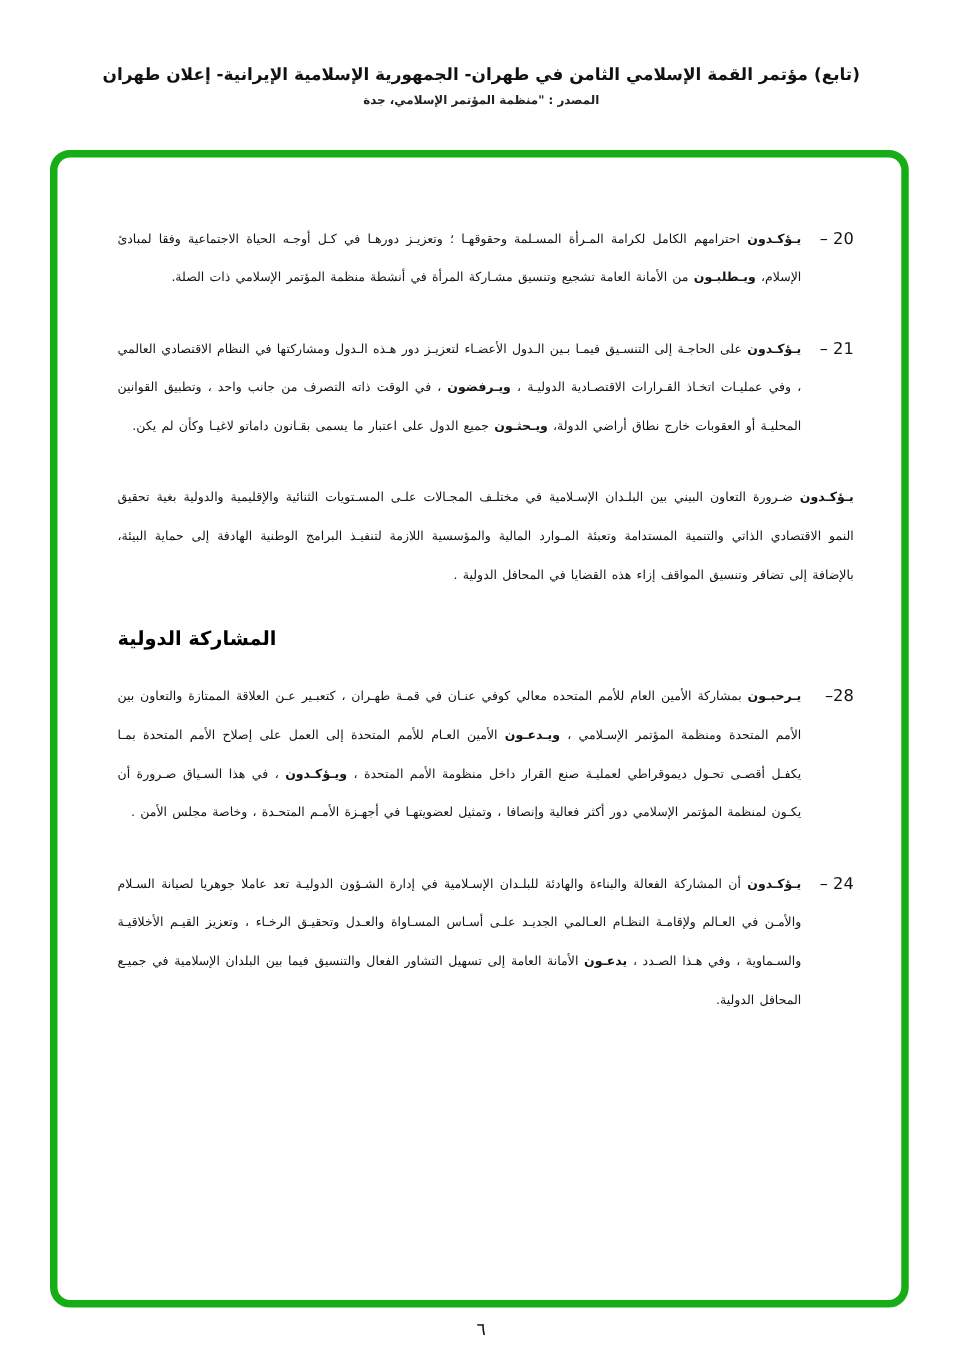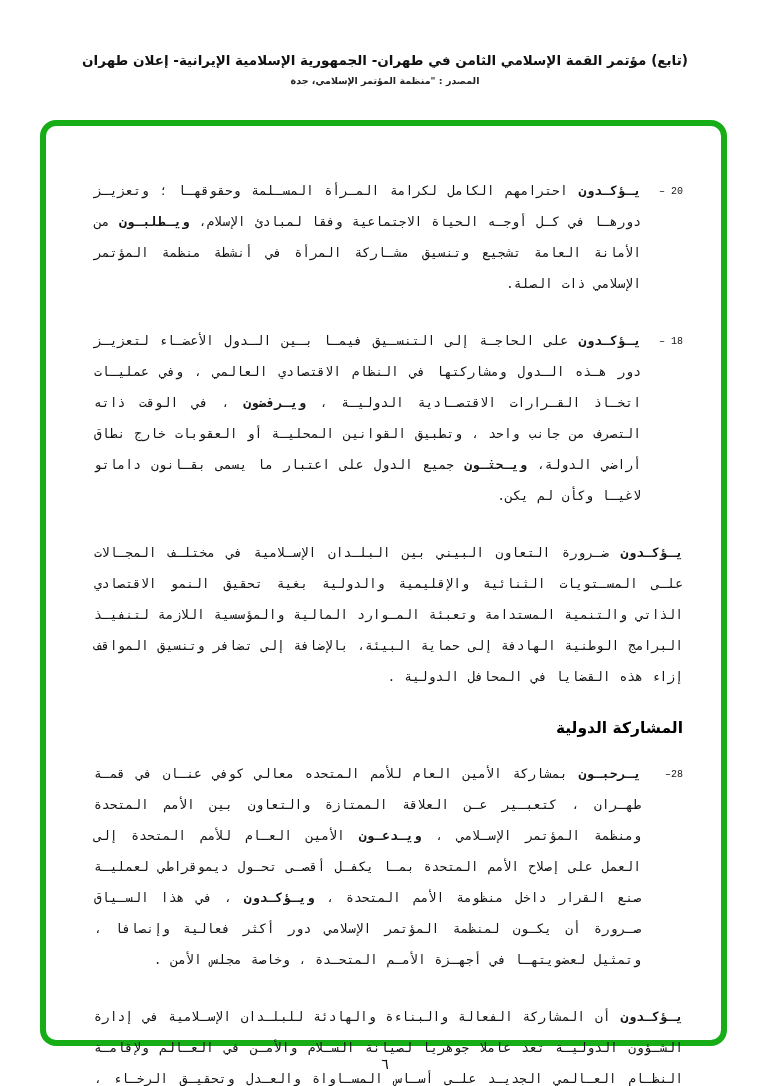--- a/index.html
+++ b/index.html
@@ -55,38 +55,36 @@
     direction: rtl;
   }
   .item {
     display: flex;
     direction: rtl;
     margin-bottom: 26px;
     color: #141414;
   }
   .num {
     flex: 0 0 42px;
-    font-size: 10px;
+    font-size: 13px;
     line-height: 31px;
     white-space: nowrap;
     font-weight: 400;
-    font-family: Liberation Mono, monospace;
   }
   .itext {
     flex: 1 1 auto;
-    font-size: 13px;
+    font-size: 10px;
     line-height: 31px;
     text-align: justify;
     word-spacing: 1px;
-    font-family: Liberation Mono, monospace;
   }
   .itext b { font-weight: 700; }
   .section-heading {
     direction: rtl;
-    text-align: right;
+    text-align: left;
     font-size: 15.5px;
     font-weight: 700;
     color: #000;
     margin: 4px 0 22px 0;
   }
   .page-number {
     position: absolute;
     left: 0;
     width: 100%;
     top: 1042px;
@@ -107,32 +105,33 @@
   </div>
 
   <div class="page-border" style="border-color: rgb(23, 173, 23);">
     <div class="content-area">
 
     <div class="item">
           <span class="num">20 –</span>
           <div class="itext"><b>يـؤكـدون</b> احترامهم الكامل لكرامة المـرأة المسـلمة وحقوقهـا ؛ وتعزيـز دورهـا في كـل أوجـه الحياة الاجتماعية وفقا لمبادئ الإسلام، <b>ويـطلبـون</b> من الأمانة العامة تشجيع وتنسيق مشـاركة المرأة في أنشطة منظمة المؤتمر الإسلامي ذات الصلة.</div>
         </div>
         <div class="item">
-          <span class="num">18 –</span>
+          <span class="num">21 –</span>
           <div class="itext"><b>يـؤكـدون</b> على الحاجـة إلى التنسـيق فيمـا بـين الـدول الأعضـاء لتعزيـز دور هـذه الـدول ومشاركتها في النظام الاقتصادي العالمي ، وفي عمليـات اتخـاذ القـرارات الاقتصـادية الدوليـة ، <b>ويـرفضون</b> ، في الوقت ذاته التصرف من جانب واحد ، وتطبيق القوانين المحليـة أو العقوبات خارج نطاق أراضي الدولة، <b>ويـحثـون</b> جميع الدول على اعتبار ما يسمى بقـانون داماتو لاغيـا وكأن لم يكن.</div>
         </div>
         <div class="item">
           <div class="itext"><b>يـؤكـدون</b> ضـرورة التعاون البيني بين البلـدان الإسـلامية في مختلـف المجـالات علـى المسـتويات الثنائية والإقليمية والدولية بغية تحقيق النمو الاقتصادي الذاتي والتنمية المستدامة وتعبئة المـوارد المالية والمؤسسية اللازمة لتنفيـذ البرامج الوطنية الهادفة إلى حماية البيئة، بالإضافة إلى تضافر وتنسيق المواقف إزاء هذه القضايا في المحافل الدولية .</div>
         </div>
         <div class="section-heading">المشاركة الدولية</div>
         <div class="item">
           <span class="num">28–</span>
           <div class="itext"><b>يـرحبـون</b> بمشاركة الأمين العام للأمم المتحده معالي كوفي عنـان في قمـة طهـران ، كتعبـير عـن العلاقة الممتازة والتعاون بين الأمم المتحدة ومنظمة المؤتمر الإسـلامي ، <b>ويـدعـون</b> الأمين العـام للأمم المتحدة إلى العمل على إصلاح الأمم المتحدة بمـا يكفـل أقصـى تحـول ديموقراطي لعمليـة صنع القرار داخل منظومة الأمم المتحدة ، <b>ويـؤكـدون</b> ، في هذا السـياق صـرورة أن يكـون لمنظمة المؤتمر الإسلامي دور أكثر فعالية وإنصافا ، وتمثيل لعضويتهـا في أجهـزة الأمـم المتحـدة ، وخاصة مجلس الأمن .</div>
         </div>
         <div class="item">
+          <span class="num">24 –</span>
           <div class="itext"><b>يـؤكـدون</b> أن المشاركة الفعالة والبناءة والهادئة للبلـدان الإسـلامية في إدارة الشـؤون الدوليـة تعد عاملا جوهريا لصيانة السـلام والأمـن في العـالم ولإقامـة النظـام العـالمي الجديـد علـى أسـاس المسـاواة والعـدل وتحقيـق الرخـاء ، وتعزيز القيـم الأخلاقيـة والسـماوية ، وفي هـذا الصـدد ، <b>يدعـون</b> الأمانة العامة إلى تسهيل التشاور الفعال والتنسيق فيما بين البلدان الإسلامية في جميـع المحافل الدولية.</div>
         </div>
       </div>
   </div>
 
   <div class="page-number">٦</div>
 
 </div>
 
 </body></html>

